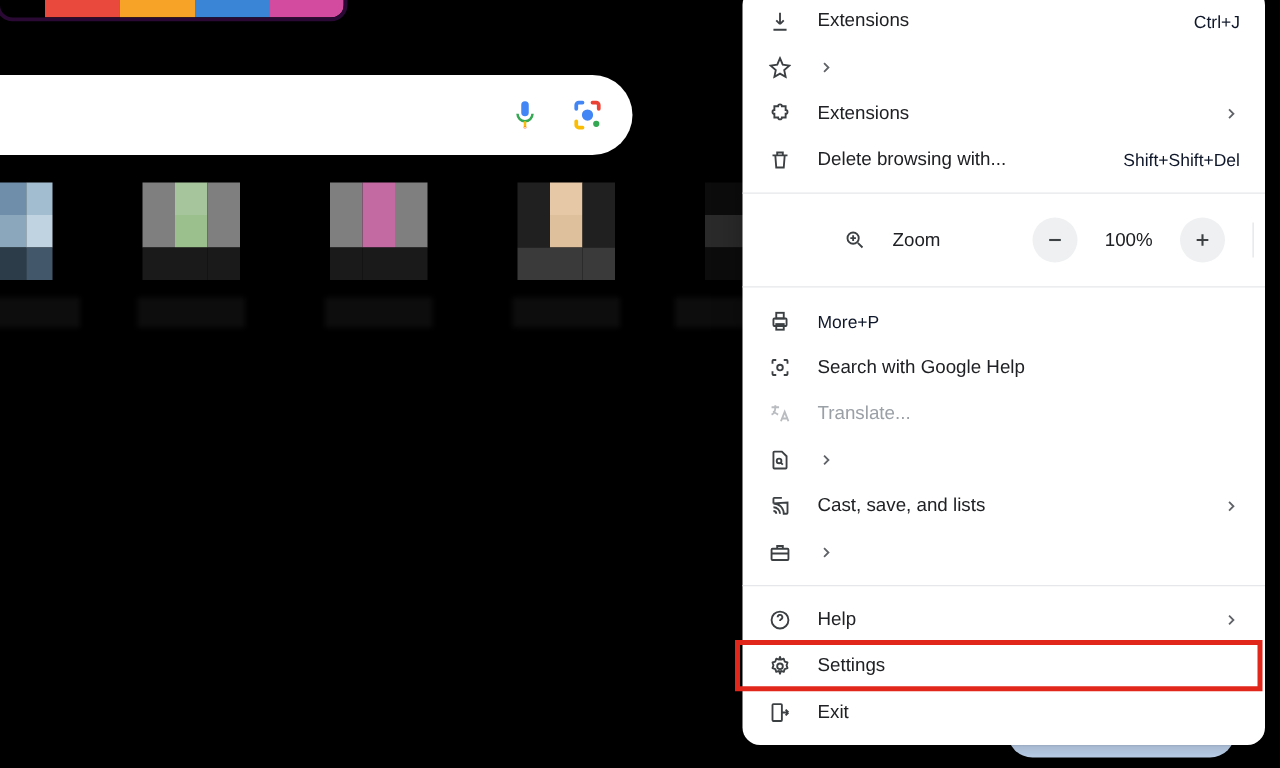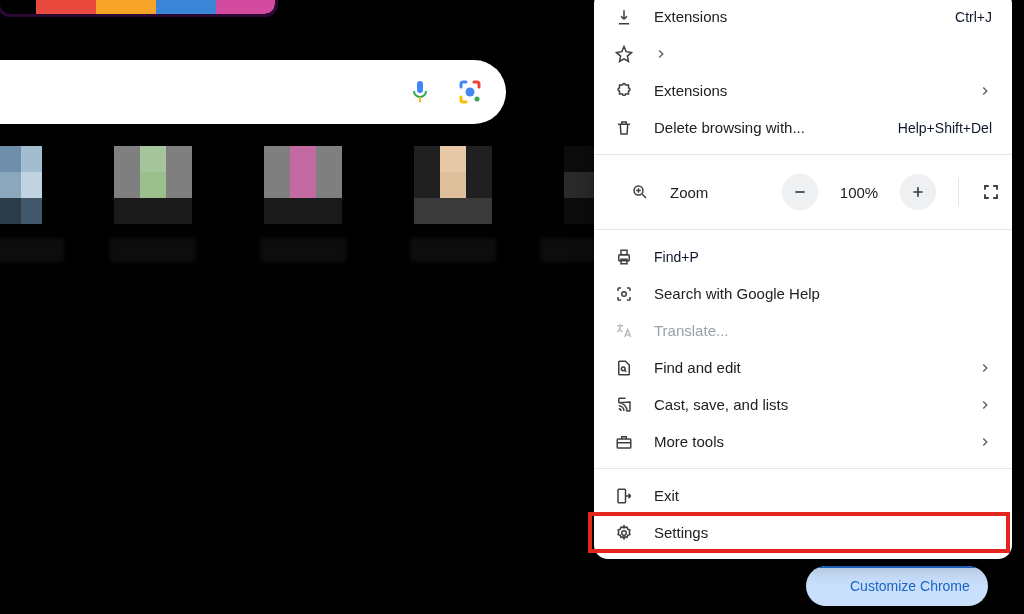--- a/index.html
+++ b/index.html
@@ -111,21 +111,21 @@
   }
   .menu-item.disabled { color: #9aa0a6; cursor: default; }
   .menu-item .icon { width: 20px; height: 20px; flex: 0 0 20px; display:flex; align-items:center; justify-content:center; color:#3c4043; }
   .menu-item.disabled .icon { color:#b9bcc0; }
   .menu-item .label { flex: 1 1 auto; }
   .menu-item .shortcut-text { color:#0f172a; font-size: 14px; }
   .menu-item .chev { color:#5f6368; }
   .menu hr { border: none; border-top: 1px solid #e5e7ea; margin: 8px 0; }
 
   .zoom-row {
-    display:flex; align-items:center; height:58px; padding: 0 36px; gap:20px;
+    display:flex; align-items:center; height:58px; padding: 0 36px; gap:20px;margin-left:44px;
   }
   .zoom-row .icon { width:20px; height:20px; flex:0 0 20px; display:flex; align-items:center; justify-content:center; color:#3c4043;}
   .zoom-row .label { flex: 0 0 92px; }
   .zoom-controls { flex:1; display:flex; align-items:center; justify-content:flex-end; gap:14px; }
   .zbtn {
     width:36px; height:36px; border-radius:50%;
     background:#eef0f2; border:none; display:flex; align-items:center; justify-content:center;
     font-size:20px; color:#3c4043; cursor:pointer;
   }
   .zval { width:54px; text-align:center; font-size:15px; color:#202124; }
@@ -274,21 +274,21 @@
     </span>
   </div>
 
   <div class="menu-item">
     <span class="icon">
       <svg width="18" height="18" viewBox="0 0 24 24" fill="none" stroke="currentColor" stroke-width="2">
           <path d="M4 7h16M9 7V4h6v3m-8 0l1 13h8l1-13"></path>
         </svg>
     </span>
     <span class="label">Delete browsing with...</span>
-    <span class="shortcut-text">Help+Shift+Del</span>
+    <span class="shortcut-text">Shift+Shift+Del</span>
   </div>
 
   <hr>
 
   <div class="zoom-row">
     <span class="icon">
       <svg width="18" height="18" viewBox="0 0 24 24" fill="none" stroke="currentColor" stroke-width="2">
           <circle cx="10" cy="10" r="6"></circle>
           <path d="M20 20l-5-5M7 10h6M10 7v6"></path>
         </svg>
@@ -318,21 +318,21 @@
   <hr>
 
   <div class="menu-item">
     <span class="icon">
       <svg width="18" height="18" viewBox="0 0 24 24" fill="none" stroke="currentColor" stroke-width="2">
           <rect x="5" y="9" width="14" height="8" rx="1"></rect>
           <rect x="8" y="3" width="8" height="6"></rect>
           <rect x="8" y="15" width="8" height="6"></rect>
         </svg>
     </span>
-    <span class="shortcut-text">Find+P</span>
+    <span class="shortcut-text">More+P</span>
   </div>
 
   <div class="menu-item">
     <span class="icon">
       <svg width="18" height="18" viewBox="0 0 24 24" fill="none" stroke="currentColor" stroke-width="2">
           <path d="M4 8V5a1 1 0 0 1 1-1h3M20 8V5a1 1 0 0 0-1-1h-3M4 16v3a1 1 0 0 0 1 1h3M20 16v3a1 1 0 0 1-1 1h-3"></path>
           <circle cx="12" cy="12" r="3"></circle>
         </svg>
     </span>
     <span class="label">Search with Google Help</span>
@@ -348,21 +348,20 @@
   </div>
 
   <div class="menu-item">
     <span class="icon">
       <svg width="18" height="18" viewBox="0 0 24 24" fill="none" stroke="currentColor" stroke-width="2">
           <path d="M14 3H6a1 1 0 0 0-1 1v16a1 1 0 0 0 1 1h12a1 1 0 0 0 1-1V8z"></path>
           <circle cx="11" cy="13" r="2.5"></circle>
           <path d="M13 15l2 2"></path>
         </svg>
     </span>
-    <span class="label">Find and edit</span>
     <span class="chev">
       <svg width="14" height="14" viewBox="0 0 24 24" fill="none" stroke="currentColor" stroke-width="2.5">
           <path d="M9 6l6 6-6 6"></path>
         </svg>
     </span>
   </div>
 
   <div class="menu-item">
     <span class="icon">
       <svg width="18" height="18" viewBox="0 0 24 24" fill="none" stroke="currentColor" stroke-width="2">
@@ -377,46 +376,59 @@
     </span>
   </div>
 
   <div class="menu-item">
     <span class="icon">
       <svg width="18" height="18" viewBox="0 0 24 24" fill="none" stroke="currentColor" stroke-width="2">
           <rect x="3" y="8" width="18" height="12" rx="1"></rect>
           <path d="M3 13h18M9 8V5h6v3"></path>
         </svg>
     </span>
-    <span class="label">More tools</span>
     <span class="chev">
       <svg width="14" height="14" viewBox="0 0 24 24" fill="none" stroke="currentColor" stroke-width="2.5">
           <path d="M9 6l6 6-6 6"></path>
         </svg>
     </span>
   </div>
 
   <hr>
 
+  <div class="menu-item">
+    <span class="icon">
+      <svg width="18" height="18" viewBox="0 0 24 24" fill="none" stroke="currentColor" stroke-width="2">
+          <circle cx="12" cy="12" r="9"></circle>
+          <path d="M9.5 9a2.5 2.5 0 1 1 3.5 2.3c-.8.4-1 1-1 1.7M12 17h.01"></path>
+        </svg>
+    </span>
+    <span class="label">Help</span>
+    <span class="chev">
+      <svg width="14" height="14" viewBox="0 0 24 24" fill="none" stroke="currentColor" stroke-width="2.5">
+          <path d="M9 6l6 6-6 6"></path>
+        </svg>
+    </span>
+  </div>
+
+  <div class="menu-item" id="settings-item">
+    <span class="icon">
+      <svg width="18" height="18" viewBox="0 0 24 24" fill="none" stroke="currentColor" stroke-width="2">
+          <circle cx="12" cy="12" r="3"></circle>
+          <path d="M12 2l1 3 3-1 1 3 3 1-1 3 1 3-3 1-1 3-3-1-1 3-1-3-3 1-1-3-3-1 1-3-1-3 3-1 1-3 3 1z" stroke-linejoin="round"></path>
+        </svg>
+    </span>
+    <span class="label">Settings</span>
+  </div>
 
   <div class="menu-item">
     <span class="icon">
       <svg width="18" height="18" viewBox="0 0 24 24" fill="none" stroke="currentColor" stroke-width="2">
           <rect x="4" y="3" width="10" height="18" rx="1"></rect>
           <path d="M14 12h7m0 0l-3-3m3 3l-3 3"></path>
         </svg>
     </span>
     <span class="label">Exit</span>
   </div>
 
-  <div class="menu-item" id="settings-item">
-    <span class="icon">
-      <svg width="18" height="18" viewBox="0 0 24 24" fill="none" stroke="currentColor" stroke-width="2">
-          <circle cx="12" cy="12" r="3"></circle>
-          <path d="M12 2l1 3 3-1 1 3 3 1-1 3 1 3-3 1-1 3-3-1-1 3-1-3-3 1-1-3-3-1 1-3-1-3 3-1 1-3 3 1z" stroke-linejoin="round"></path>
-        </svg>
-    </span>
-    <span class="label">Settings</span>
-  </div>
-
 </div>
 
 <div class="highlight" id="hl" style="left: 588px; width: 422px; top: 512px; height: 41px;"></div>
 
 </body></html>

